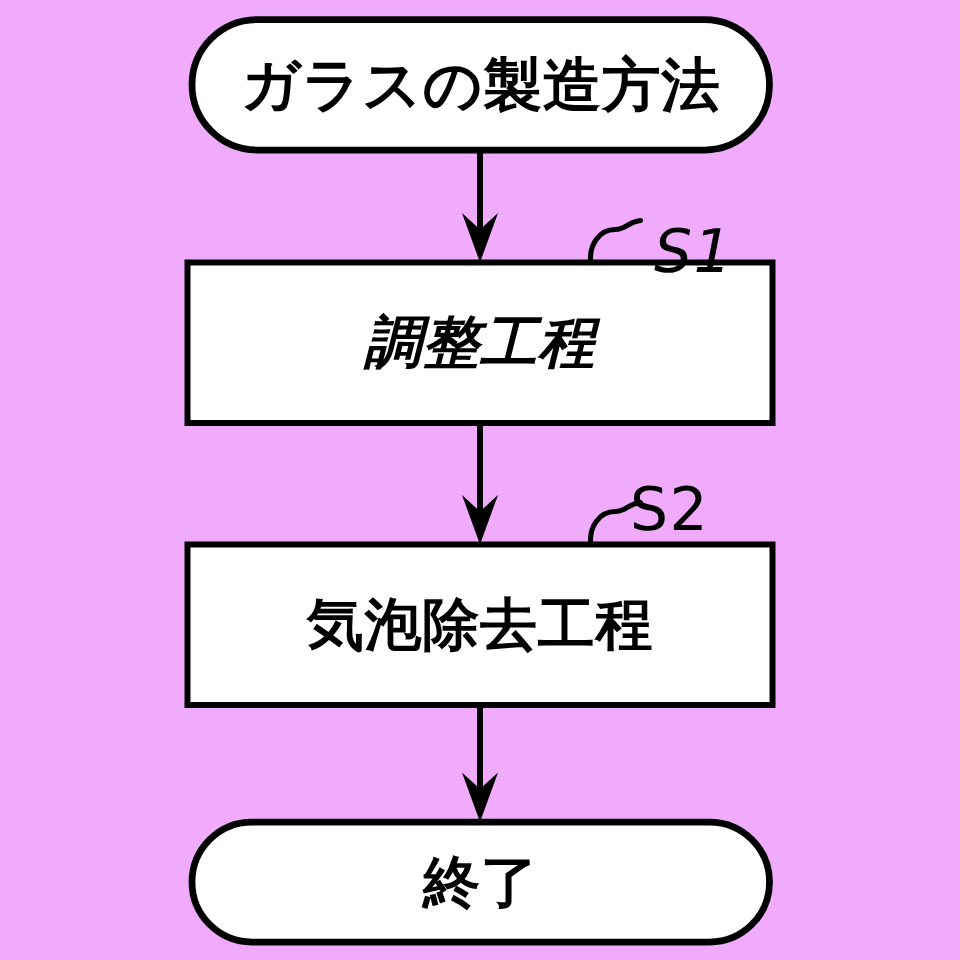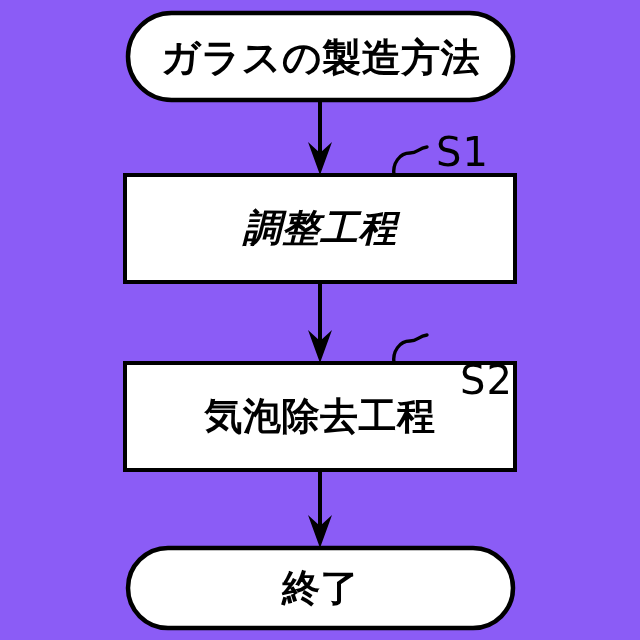--- a/index.html
+++ b/index.html
@@ -4,21 +4,21 @@
 <style>
   html, body {
     margin: 0;
     padding: 0;
     background: #ffffff;
   }
   #canvas {
     position: relative;
     width: 640px;
     height: 640px;
-    background: #8b5cf6;
+    background: #f0abfc;
     overflow: hidden;
     font-family: "DejaVu Sans", sans-serif;
   }
   #flow-svg {
     position: absolute;
     left: 0;
     top: 0;
     width: 640px;
     height: 640px;
   }
@@ -102,23 +102,23 @@
 
     <line class="connector-line" x1="320" y1="470" x2="320" y2="529"></line>
     <polygon class="arrow-head" points="320,548 308,515 320,526 332,515"></polygon>
 
     <rect class="stadium-shape" x="128" y="548" width="385" height="80" rx="40" ry="40"></rect>
 
   </svg>
 
   <div class="node-label label-title" style="left:128px; top:38px; width:385px;">ガラスの製造方法</div>
 
-  <div class="ref-label" style="left:436px; top:132px;">S1</div>
+  <div class="ref-label" style="left:436px; top:148px;font-style:italic;">S1</div>
 
   <div class="node-label label-process" style="left:125px; top:209px; width:390px;font-style:italic;">調整工程</div>
 
-  <div class="ref-label" style="left:460px; top:320px;margin-top:40px;">S2</div>
+  <div class="ref-label" style="left:420px; top:320px;">S2</div>
 
   <div class="node-label label-process" style="left:125px; top:397px; width:390px;">気泡除去工程</div>
 
   <div class="node-label label-end" style="left:128px; top:569px; width:385px;">終了</div>
 
 </div>
 
 </body></html>

